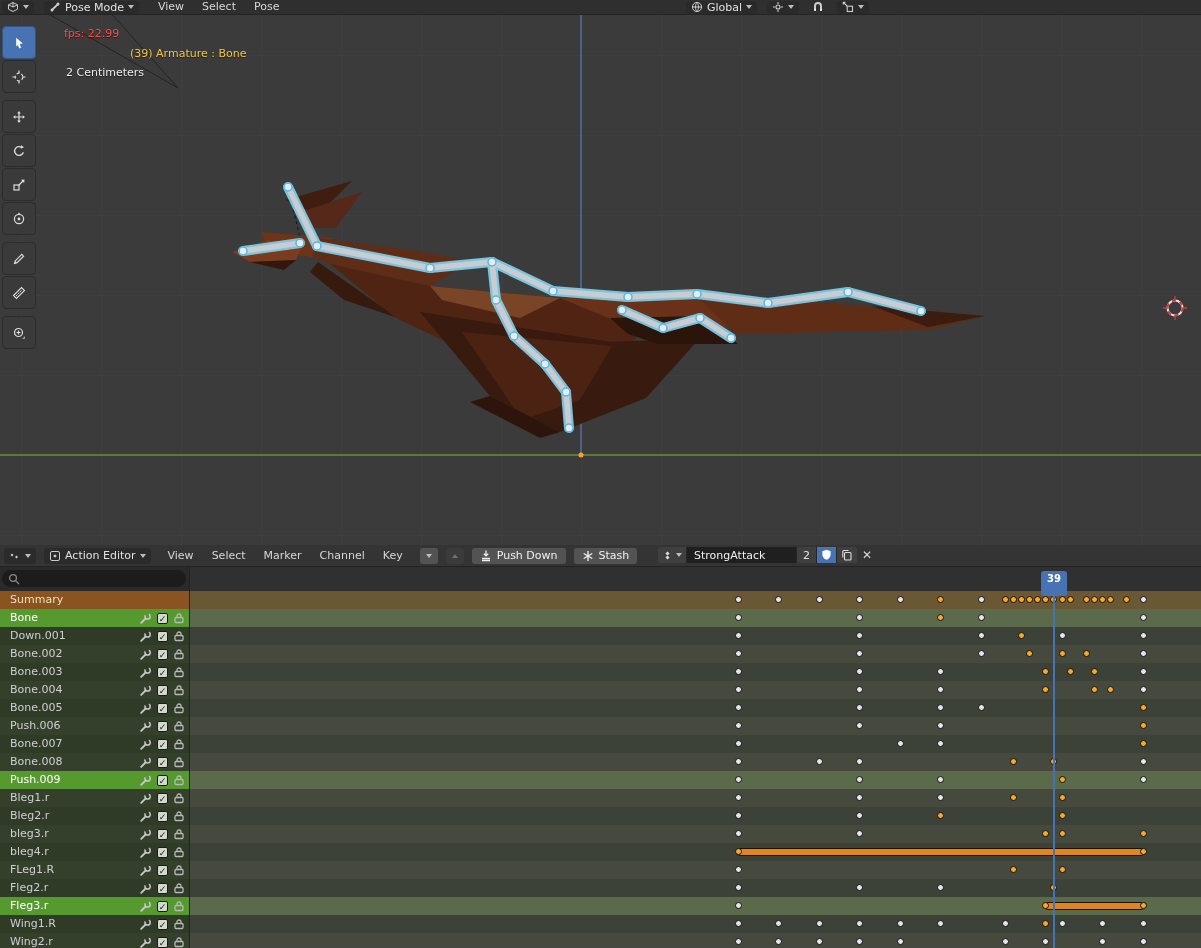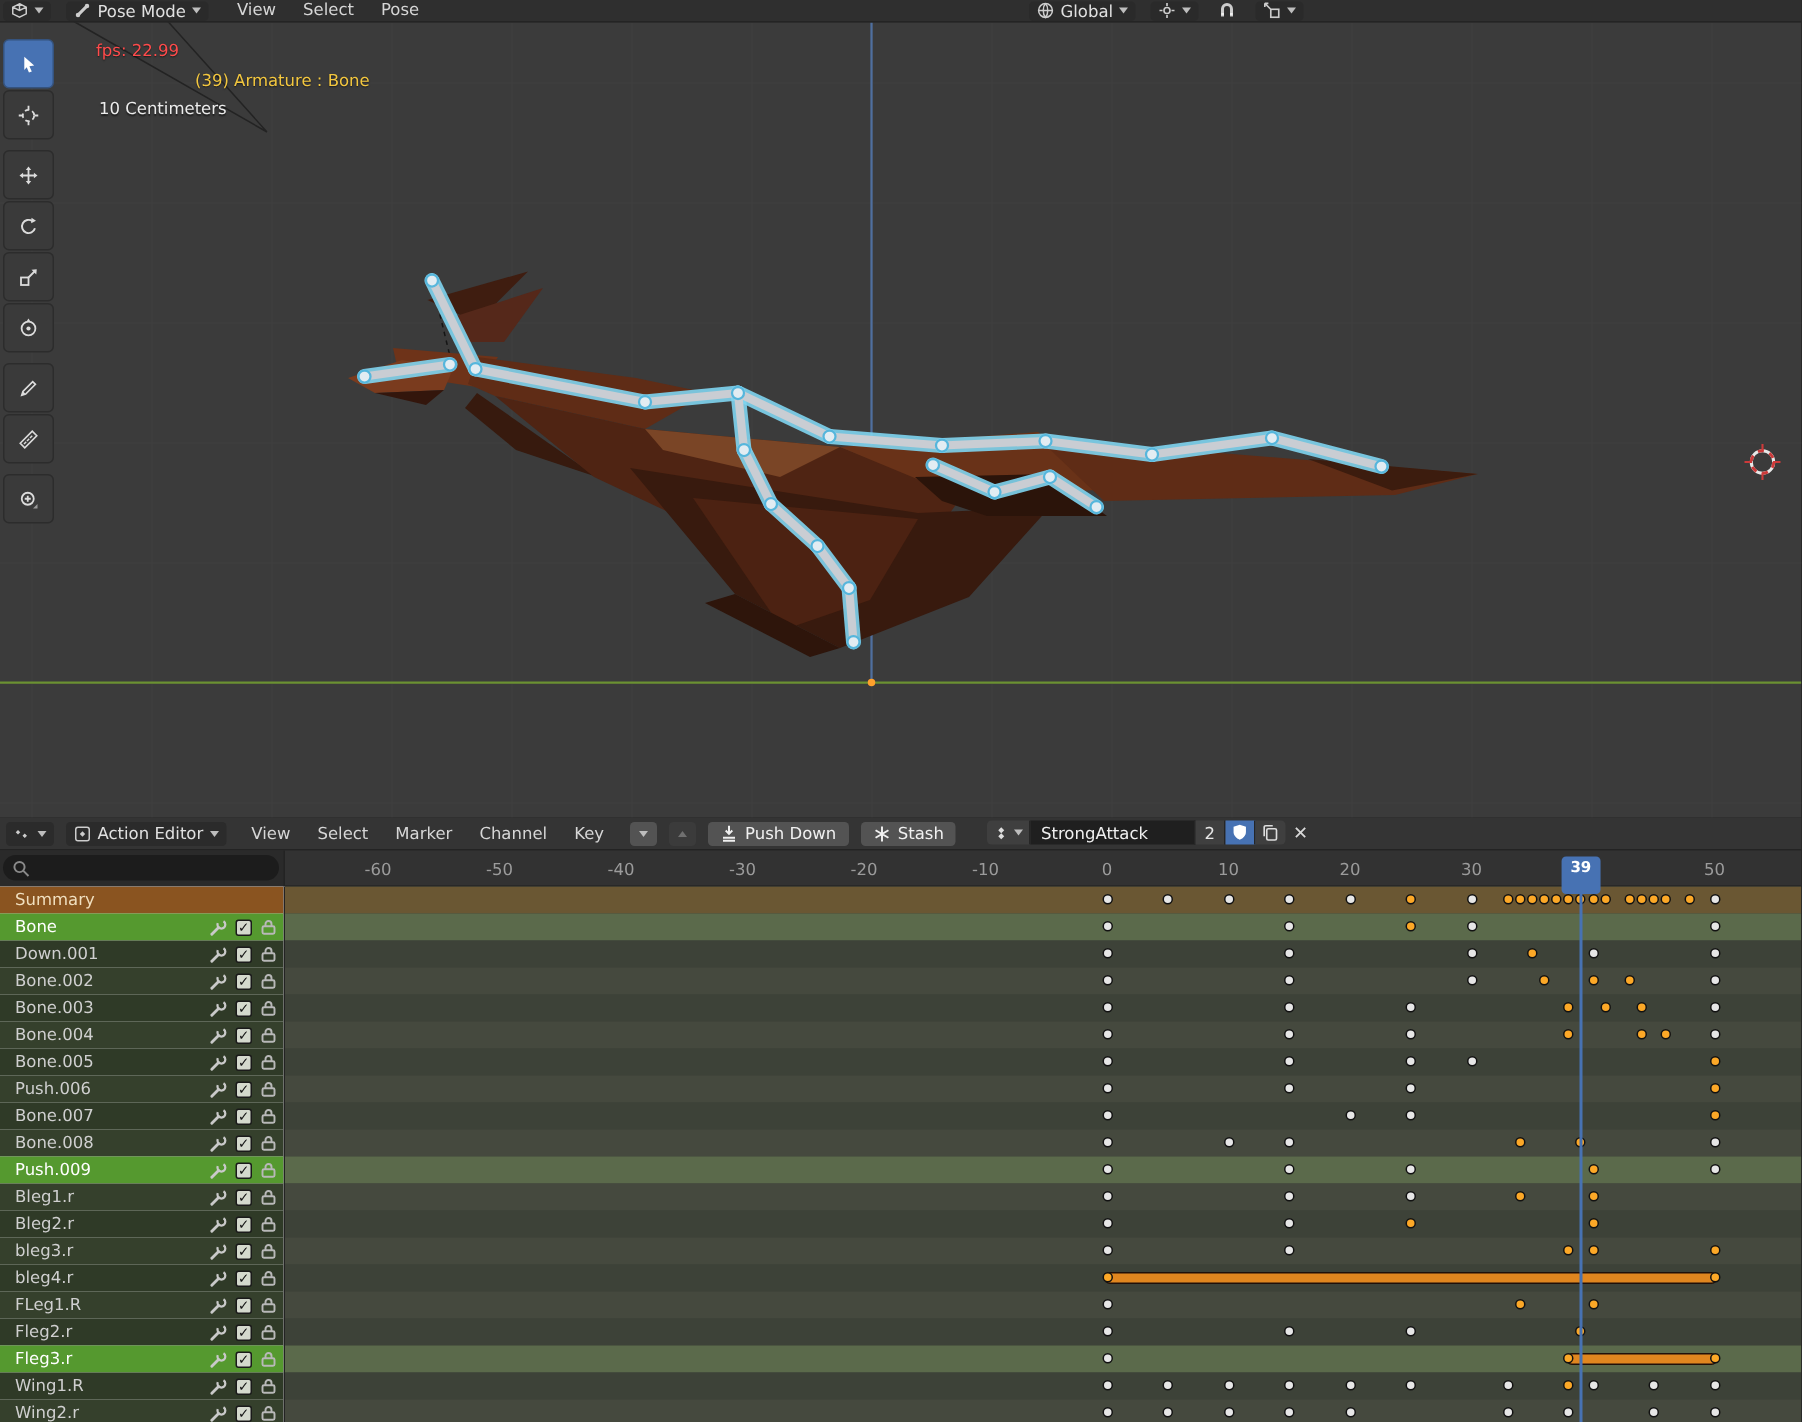--- a/index.html
+++ b/index.html
@@ -315,21 +315,21 @@
           <circle cx="6.5" cy="6.5" r="4" fill="none" stroke="#dcdcdc" stroke-width="1.2"></circle>
           <path d="M6.5 4.5 V8.5 M4.5 6.5 H8.5" stroke="#dcdcdc" stroke-width="1.2"></path>
           <path d="M10 13 H13 V10 Z" fill="#9a9a9a"></path>
         </svg>
       </div>
     </div>
 
   <div id="overlay-text">
     <div class="ov" id="ov-fps">fps: 22.99</div>
     <div class="ov" id="ov-info">(39) Armature : Bone</div>
-    <div class="ov" id="ov-scale">10 Centimeters</div>
+    <div class="ov" id="ov-scale">2 Centimeters</div>
   </div>
 </div>
 
 <div id="dopesheet">
   <div id="ds-header">
     <div class="hgroup" id="ds-left">
       <div class="chip">
         <span class="chk-ic">
           <svg width="12" height="12" viewBox="0 0 12 12">
               <path d="M3 3.4 l1.5 1.5 L3 6.4 l-1.5 -1.5 Z M7.5 5.6 l1.5 1.5 L7.5 8.6 L6 7.1 Z" fill="#cccccc"></path>
@@ -413,33 +413,20 @@
       <div id="search-pill">
         <span class="chk-ic">
           <svg width="12" height="12" viewBox="0 0 12 12">
               <circle cx="5" cy="5" r="3.4" fill="none" stroke="#8a8a8a" stroke-width="1.3"></circle>
               <path d="M7.6 7.6 L11 11" stroke="#8a8a8a" stroke-width="1.3"></path>
             </svg>
         </span>
         <input value="" style="">
       </div>
     </div>
-    <div id="ruler">
-        <span class="tick" style="left: 62px;">-60</span>
-        <span class="tick" style="left: 143px;">-50</span>
-        <span class="tick" style="left: 224px;">-40</span>
-        <span class="tick" style="left: 305px;">-30</span>
-        <span class="tick" style="left: 386px;">-20</span>
-        <span class="tick" style="left: 467px;">-10</span>
-        <span class="tick" style="left: 548px;">0</span>
-        <span class="tick" style="left: 629px;">10</span>
-        <span class="tick" style="left: 710px;">20</span>
-        <span class="tick" style="left: 791px;">30</span>
-        <span class="tick" style="left: 953px;">50</span>
-      </div>
     <div id="channel-list">
         <div class="ch-row summary">
           <span class="ch-name">Summary</span>
         </div>
         <div class="ch-row selected alt">
           <span class="ch-name">Bone</span>
           <span class="ch-icons">
             <span class="chk-ic">
               <svg width="13" height="13" viewBox="0 0 13 13">
                 <circle cx="8.6" cy="4.4" r="2.6" fill="none" stroke="#c9c9c9" stroke-width="1.5" stroke-dasharray="9 4.4"></circle>

